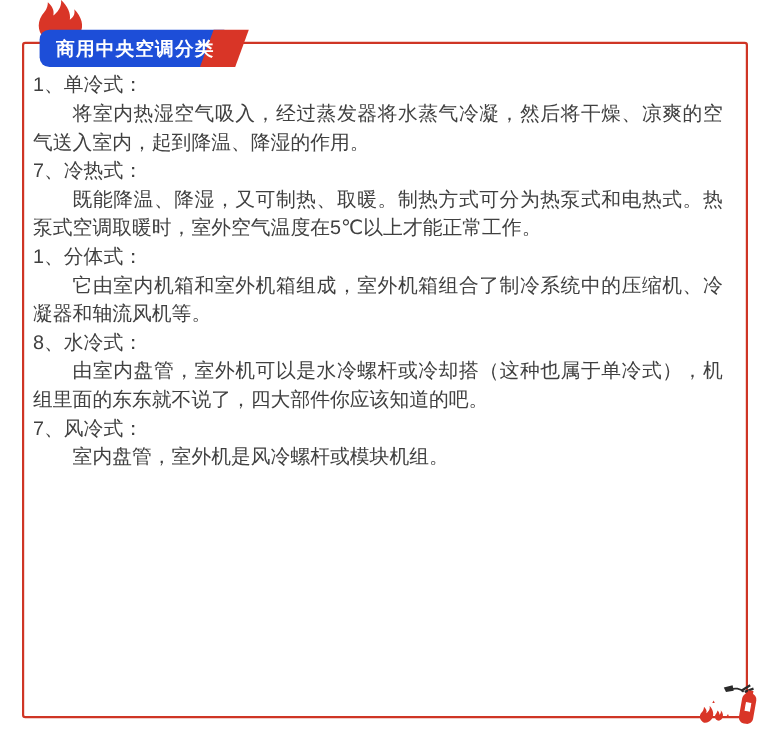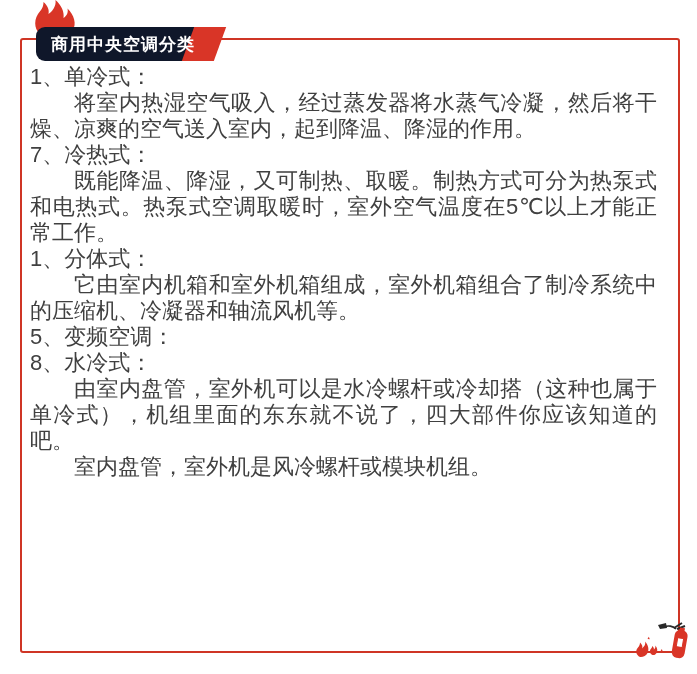--- a/index.html
+++ b/index.html
@@ -21,21 +21,21 @@
   }
   
   .flame{
     position:absolute;left:33px;top:0;width:50px;height:36px;
     z-index:1;
   }
   
   .banner{
     position:absolute;left:36px;top:27px;
     width:168px;height:34px;
-    background:#0f172a;
+    background:#1d4ed8;
     border-radius:9px 0 0 9px;
     z-index:2;
     display:flex;align-items:center;
   }
   .banner::after{
     content:"";
     position:absolute;right:-16px;top:0;
     width:32px;height:34px;
     background:#d93527;
     transform:skewX(-20deg);
@@ -48,21 +48,21 @@
     font-weight:bold;
     letter-spacing:1px;
     white-space:nowrap;
   }
   
   .content{
     position:absolute;
     left:30px;top:64px;
     width:627px;
     color:#404040;
-    font-size:22px;
+    font-size:18px;
     line-height:26px;
     text-align:justify;
   }
   .item-label{margin:0;}
   .item-body{margin:0;text-indent:2em;}
   
   .extinguisher{
     position:absolute;
     left:630px;top:616px;
     width:62px;height:46px;
@@ -99,29 +99,29 @@
       <p class="item-body">既能降温、降湿，又可制热、取暖。制热方式可分为热泵式和电热式。热泵式空调取暖时，室外空气温度在5℃以上才能正常工作。</p>
     </div>
 
 
     <div>
       <p class="item-label">1、分体式：</p>
       <p class="item-body">它由室内机箱和室外机箱组成，室外机箱组合了制冷系统中的压缩机、冷凝器和轴流风机等。</p>
     </div>
 
     <div>
-      <p class="item-label">5、变频空调：</p>
     </div>
 
     <div>
       <p class="item-label">8、水冷式：</p>
       <p class="item-body">由室内盘管，室外机可以是水冷螺杆或冷却搭（这种也属于单冷式），机组里面的东东就不说了，四大部件你应该知道的吧。</p>
     </div>
 
     <div>
+      <p class="item-label">7、风冷式：</p>
       <p class="item-body">室内盘管，室外机是风冷螺杆或模块机组。</p>
     </div>
 
   </div>
 
   <svg class="extinguisher" viewBox="0 0 62 46" aria-hidden="true">
 
     <path fill="#d93527" d="M10 41 C6 39 5 34.5 8 31.5 C9.2 30.3 10 28.5 10 26.5
       C12 28.5 13 30.5 12 32.5 C14 30.8 16 28.5 15 25.5
       C18 28.5 19.5 33 17.5 37 C16.2 39.8 12.5 41.5 10 41 Z"></path>

